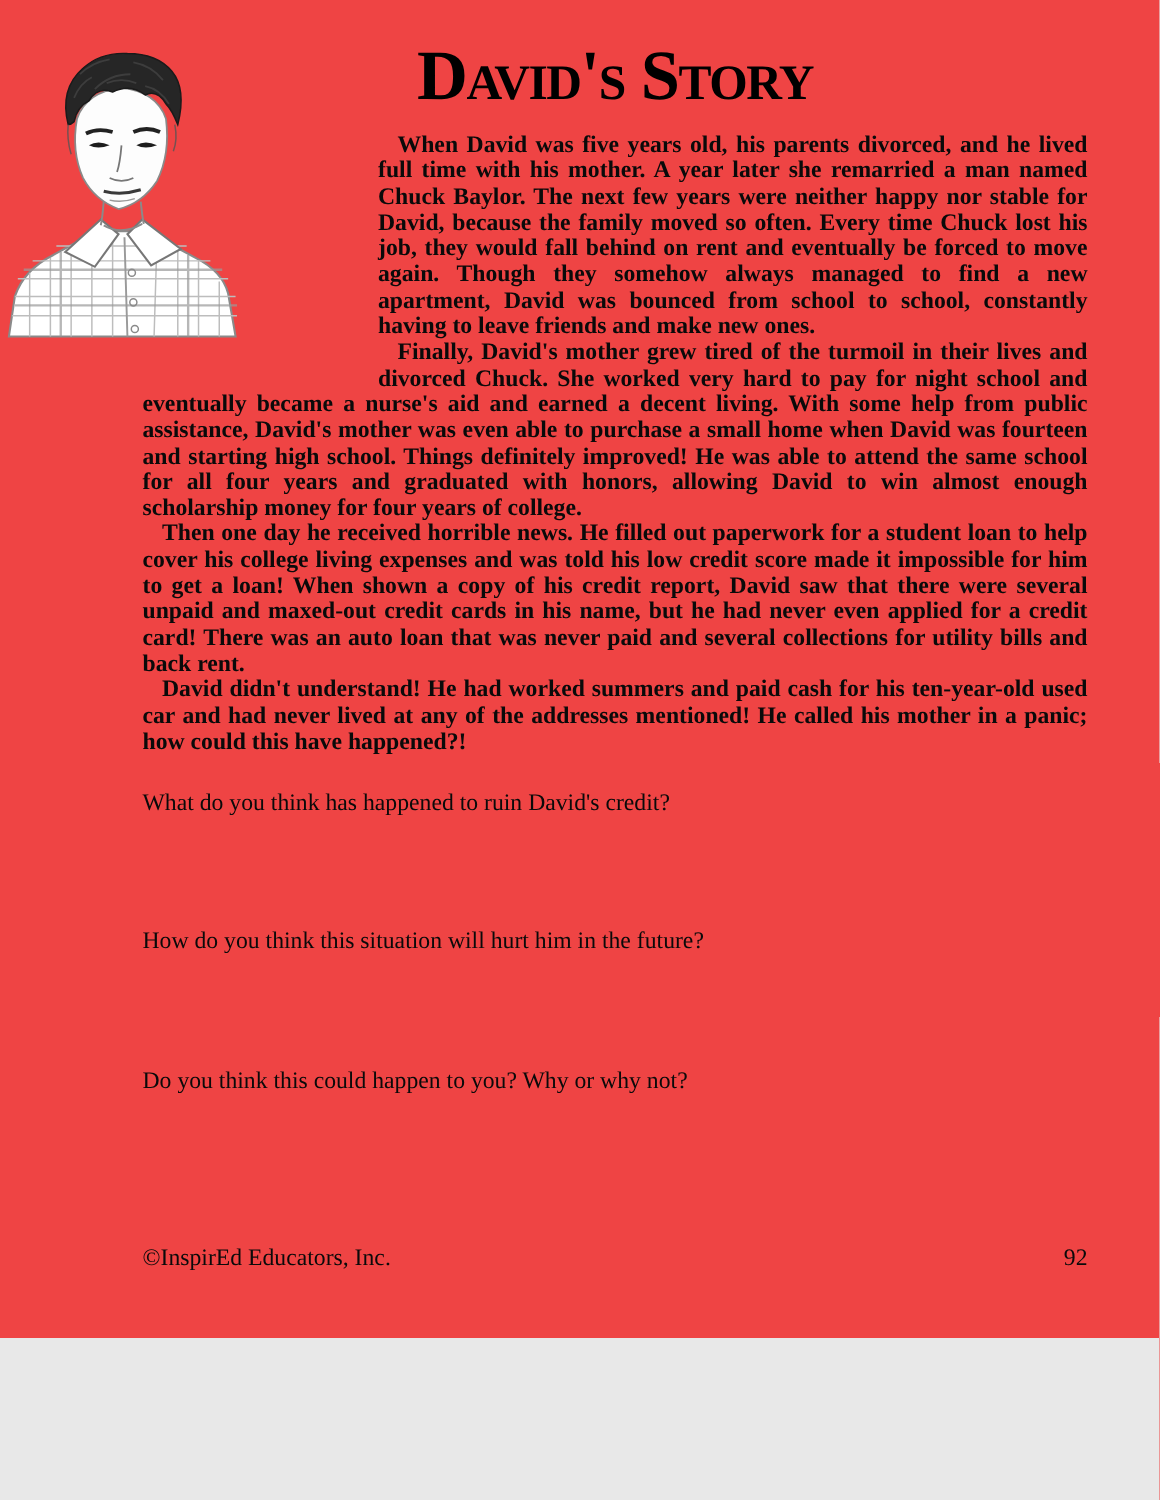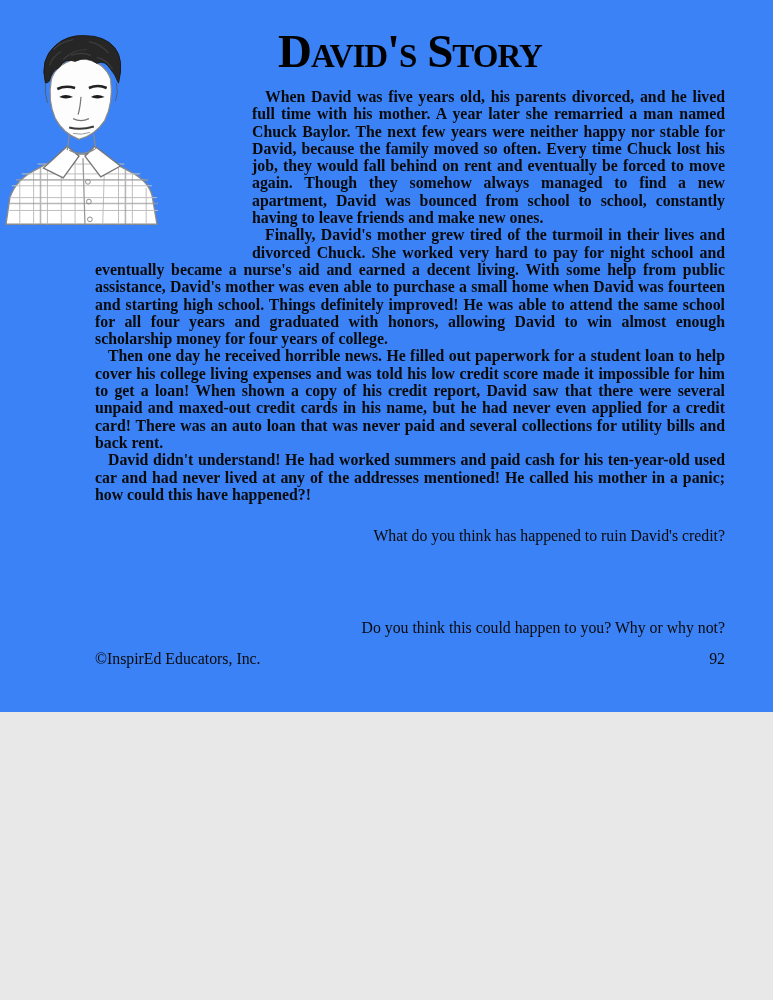--- a/index.html
+++ b/index.html
@@ -1,20 +1,20 @@
 <!DOCTYPE html>
 <html><head>
 <meta charset="utf-8">
 <style>
   html, body { margin: 0; padding: 0; background: #e8e8e8; }
   .page {
     position: relative;
     width: 773px;
-    height: 712px;
-    background: #3b82f6;
+    height: 892px;
+    background: #ef4444;
     font-family: "Liberation Serif", serif;
     font-size: 15.8px;
     line-height: 17.3px;
     color: #0a0a0a;
     overflow: hidden;
   }
   .content {
     position: absolute;
     left: 95px;
     top: 28px;
@@ -46,21 +46,21 @@
     font-weight: bold;
   }
   .wrap-spacer {
     float: left;
     width: 157px;
     height: 164px;
   }
   .question {
     margin-top: 24px;
     margin-bottom: 75px;
-    text-align: right;
+    text-align: left;
   }
   .question:last-of-type { margin-bottom: 0; }
   .answer-space { height: 0; }
   .footer {
     position: absolute;
     left: 95px;
     bottom: 45px;
     width: 630px;
     display: flex;
     justify-content: space-between;
@@ -123,20 +123,21 @@
     <h1 class="title">David's Story</h1>
 
     <p class="para"><span class="wrap-spacer"></span><span>When David was five years old, his parents divorced, and he lived full time with his mother. A year later she remarried a man named Chuck Baylor. The next few years were neither happy nor stable for David, because the family moved so often. Every time Chuck lost his job, they would fall behind on rent and eventually be forced to move again. Though they somehow always managed to find a new apartment, David was bounced from school to school, constantly having to leave friends and make new ones.</span></p>
 
     <p class="para">Finally, David's mother grew tired of the turmoil in their lives and divorced Chuck. She worked very hard to pay for night school and eventually became a nurse's aid and earned a decent living. With some help from public assistance, David's mother was even able to purchase a small home when David was fourteen and starting high school. Things definitely improved! He was able to attend the same school for all four years and graduated with honors, allowing David to win almost enough scholarship money for four years of college.</p>
     <p class="para">Then one day he received horrible news. He filled out paperwork for a student loan to help cover his college living expenses and was told his low credit score made it impossible for him to get a loan! When shown a copy of his credit report, David saw that there were several unpaid and maxed-out credit cards in his name, but he had never even applied for a credit card! There was an auto loan that was never paid and several collections for utility bills and back rent.</p>
     <p class="para">David didn't understand! He had worked summers and paid cash for his ten-year-old used car and had never lived at any of the addresses mentioned! He called his mother in a panic; how could this have happened?!</p>
 
     <div class="question">What do you think has happened to ruin David's credit?</div>
     <div class="answer-space"></div>
+    <div class="question">How do you think this situation will hurt him in the future?</div>
     <div class="answer-space"></div>
     <div class="answer-space"></div>
     <div class="question">Do you think this could happen to you? Why or why not?</div>
     <div class="answer-space"></div>
   </div>
 
   <div class="footer">
     <span>©InspirEd Educators, Inc.</span>
     <span>92</span>
   </div>

